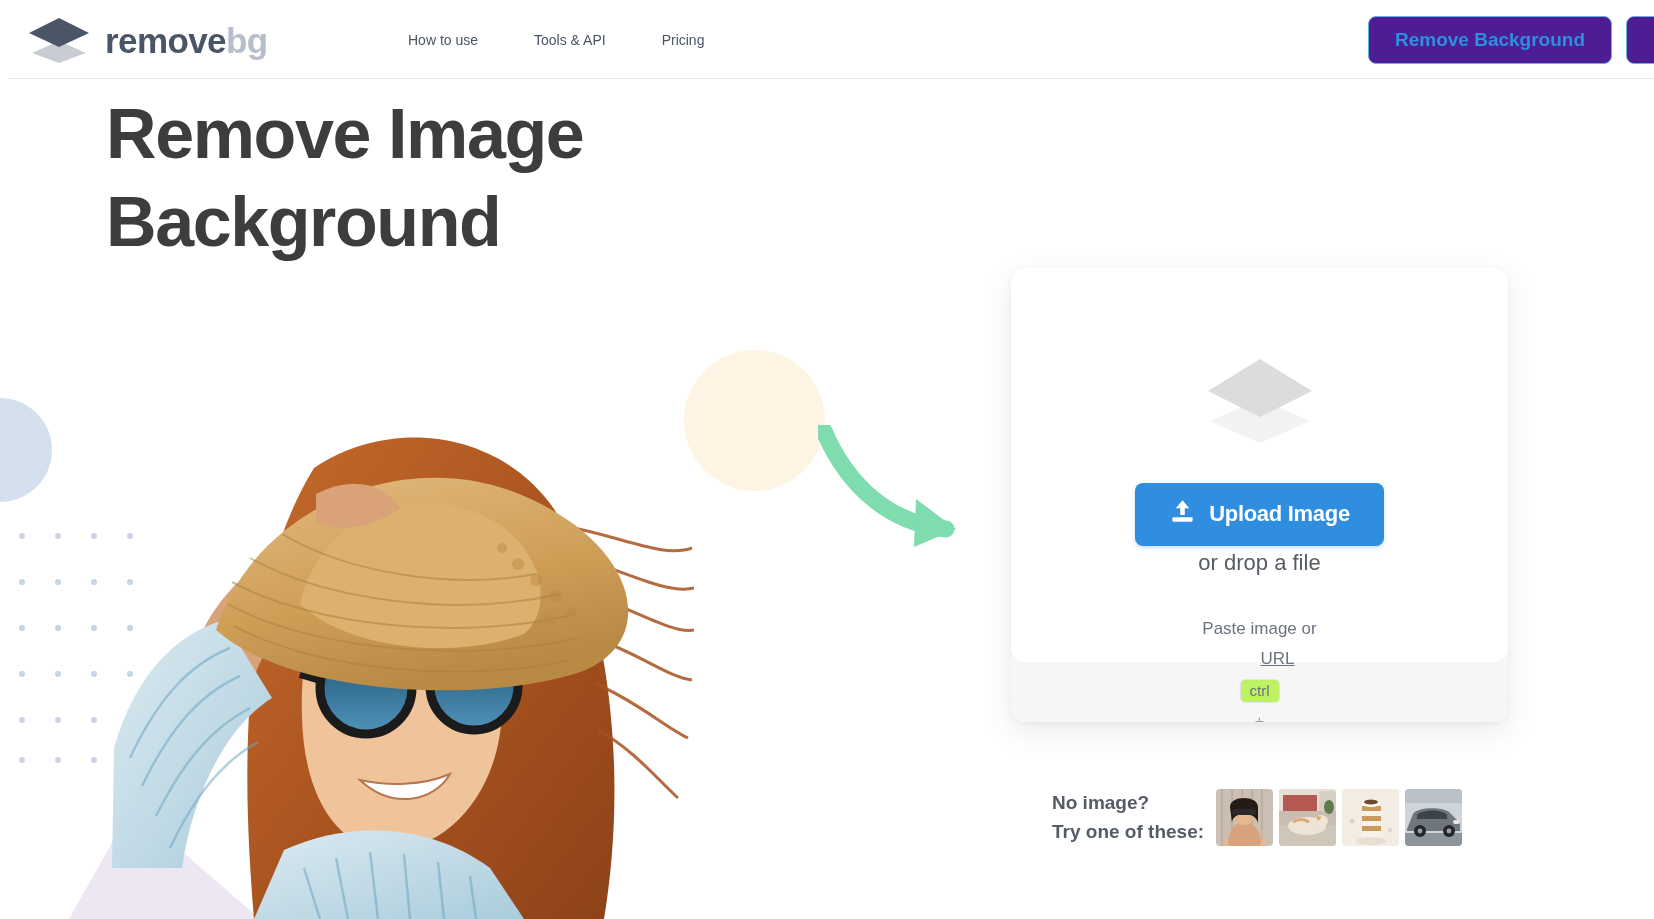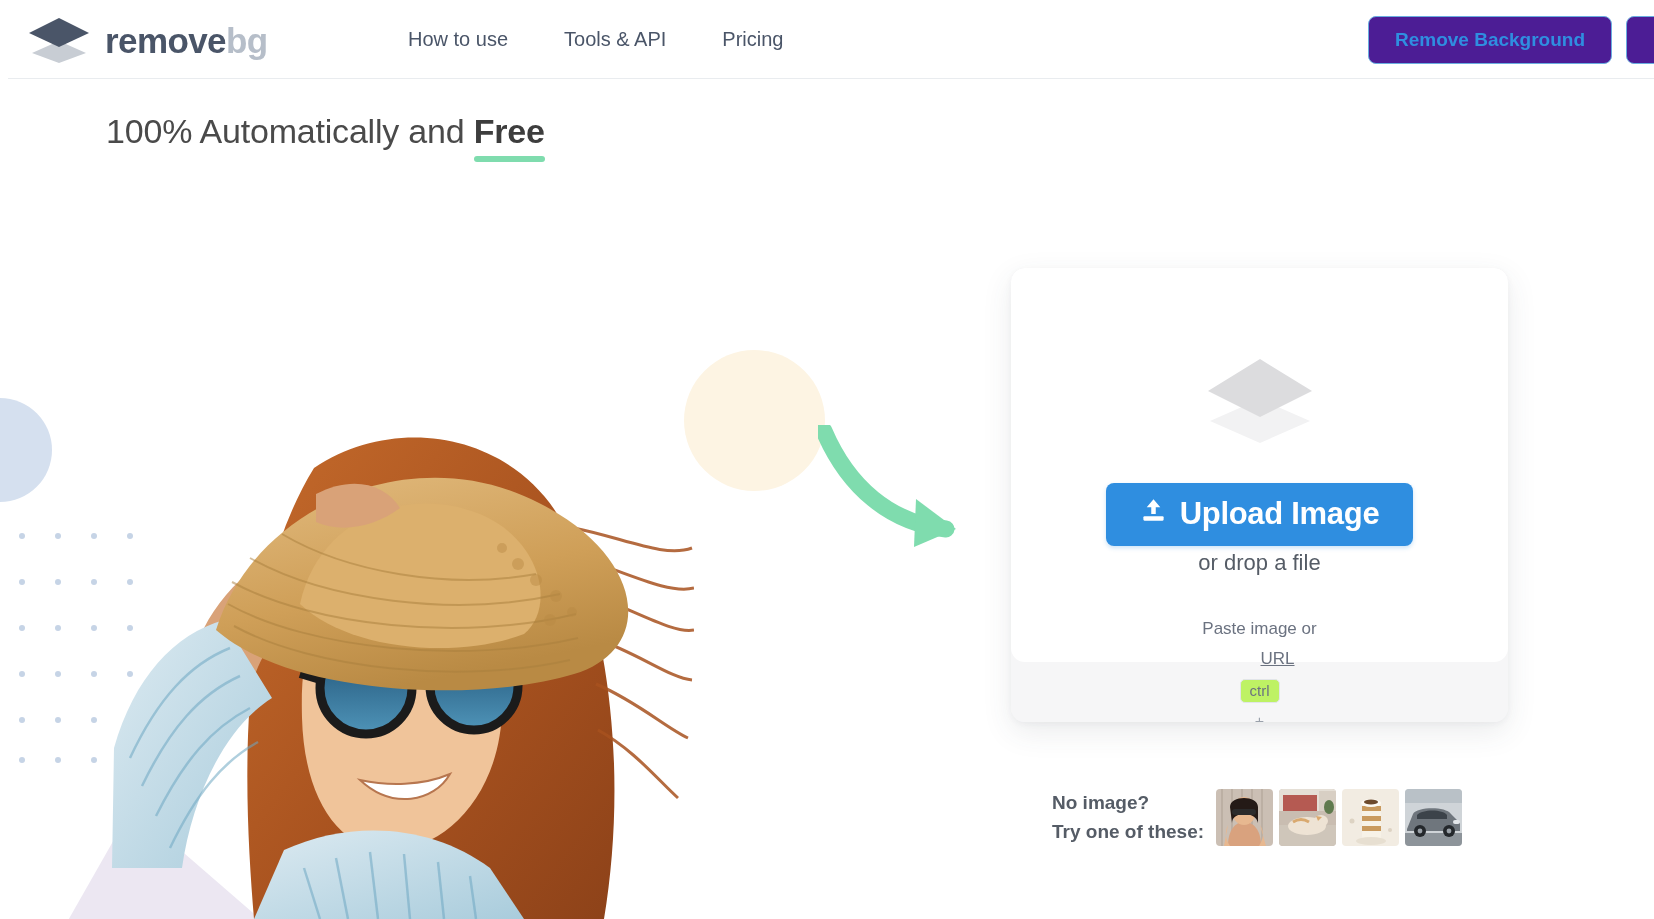--- a/index.html
+++ b/index.html
@@ -62,21 +62,21 @@
   #nav {
     position: absolute;
     left: 400px;
     top: 0;
     height: 79px;
     display: flex;
     align-items: center;
     gap: 56px;
   }
   .nav-link {
-    font-size: 20px;
+    font-size: 14px;
     color: #4a5568;
     text-decoration: none;
     white-space: nowrap;
     cursor: pointer;
   }
 
   #header-actions {
     position: absolute;
     right: -22px;
     top: 0;
@@ -237,21 +237,21 @@
     position: relative;
     margin-bottom: 36px;
   }
   #upload-button {
     background: #2f8ee0;
     color: #ffffff;
     border: none;
     border-radius: 8px;
     height: 63px;
     padding: 0 34px;
-    font-size: 31px;
+    font-size: 22px;
     font-weight: bold;
     letter-spacing: -0.3px;
     display: flex;
     align-items: center;
     gap: 13px;
     cursor: pointer;
     white-space: nowrap;
     box-shadow: 0 2px 4px rgba(47,142,224,0.25);
   }
   #upload-caption {
@@ -486,21 +486,22 @@
     </nav>
 
     <div id="header-actions">
       <button class="btn-outline">Remove Background</button>
       <button class="btn-outline partial"></button>
     </div>
 
   </header>
 
   <div id="hero-text">
-    <p id="hero-subtitle"><span>100% Automatically and </span><span id="hero-subtitle-strong"><span>Free</span><span id="free-underline"></span></span></p>
+    <h1 id="hero-title">Remove Image
+Background</h1>
   </div>
 
   <section id="upload-card">
 
     <div id="dropzone">
       <span id="dropzone-icon">
         <svg width="116" height="92" viewBox="0 0 116 92">
           <path d="M58 44 L8 66 L58 88 L108 66 Z" fill="#f2f2f3"></path>
           <path d="M58 4 L6 36 L58 62 L110 36 Z" fill="#dcdcde"></path>
         </svg>

